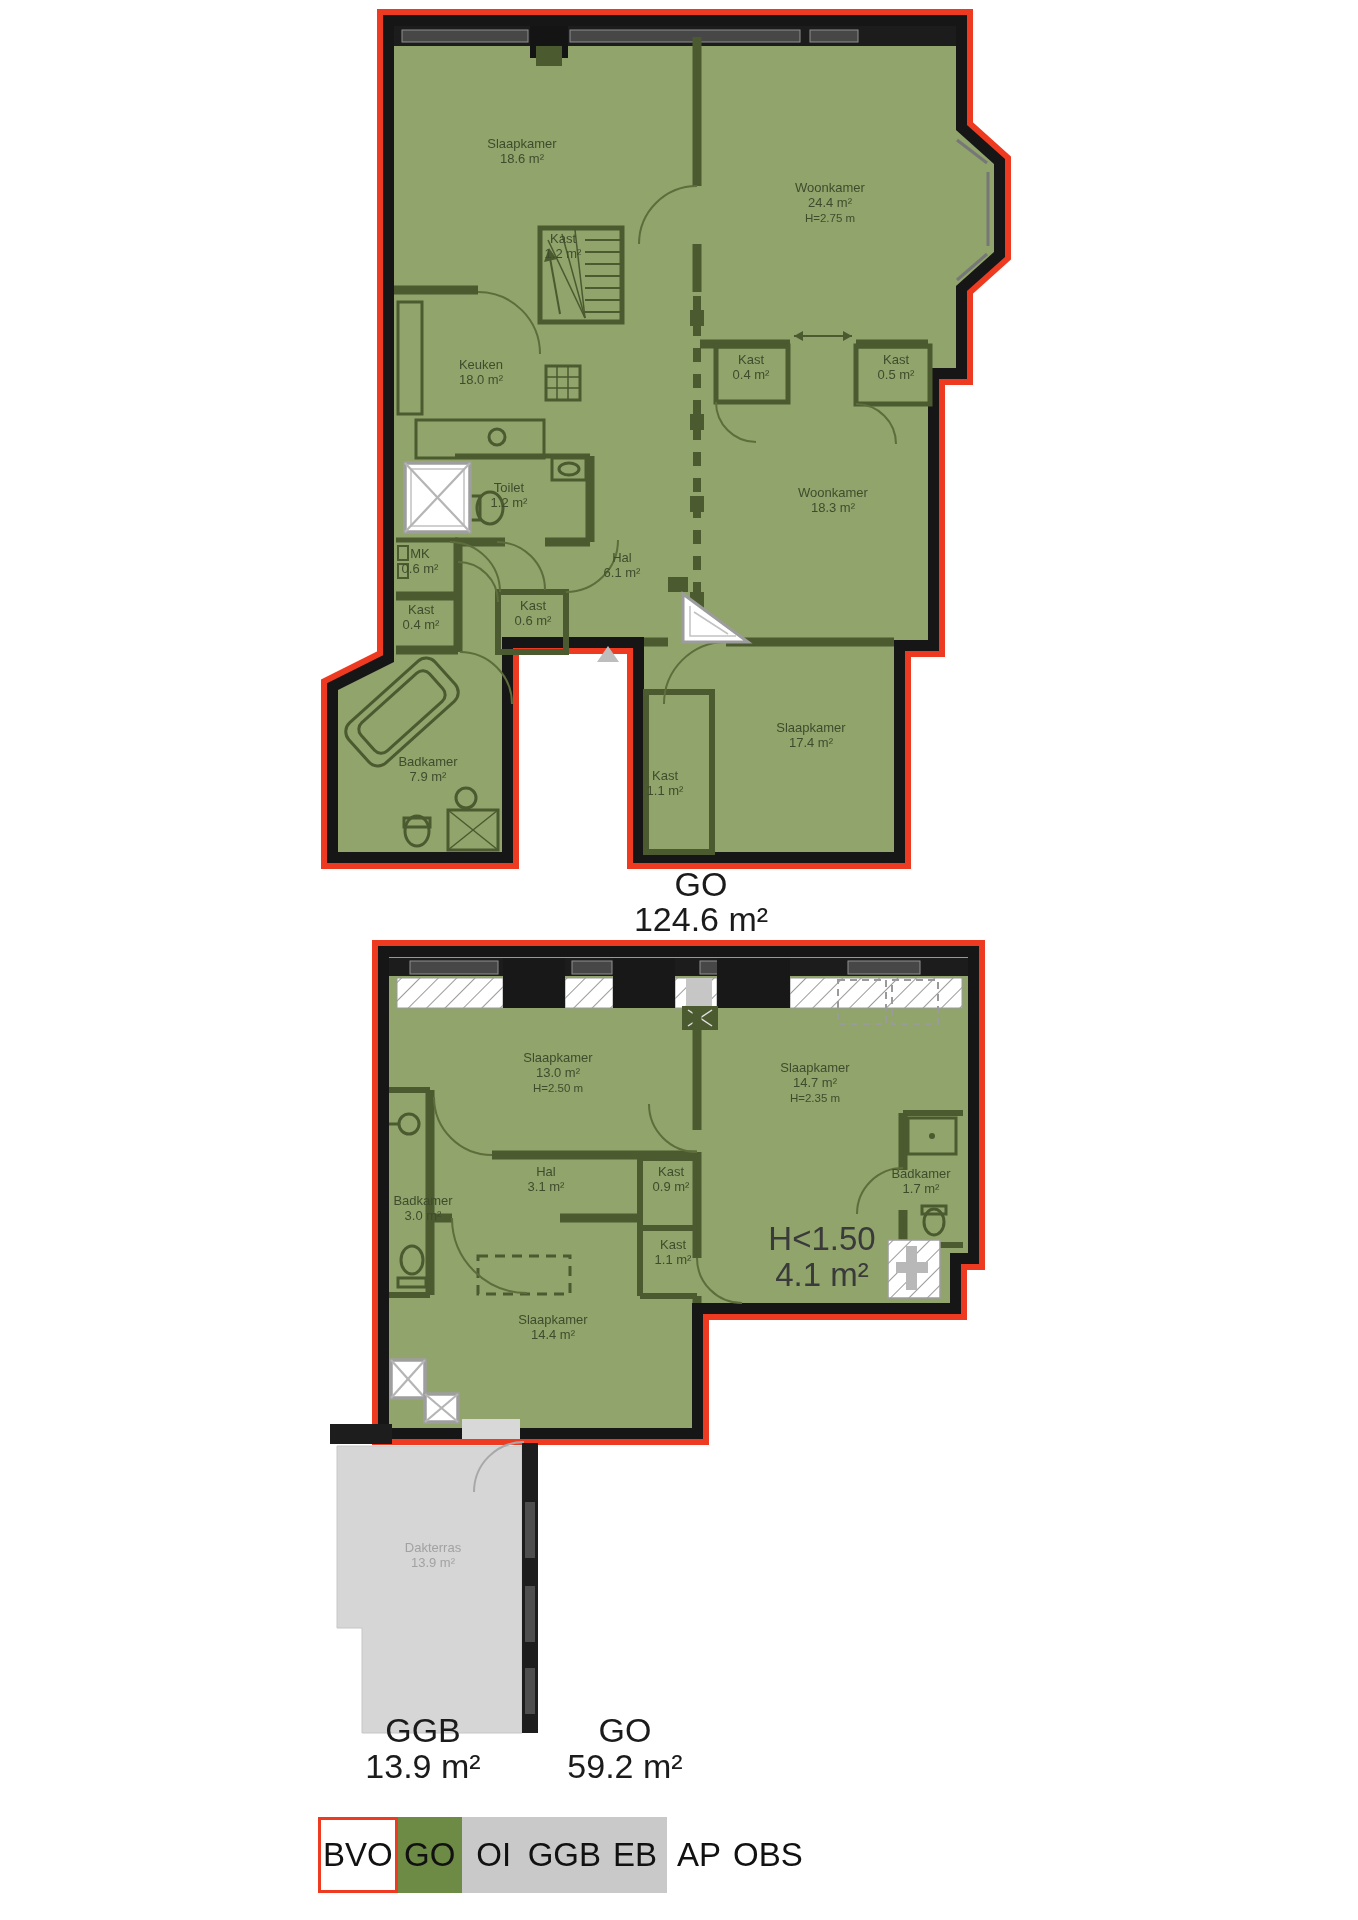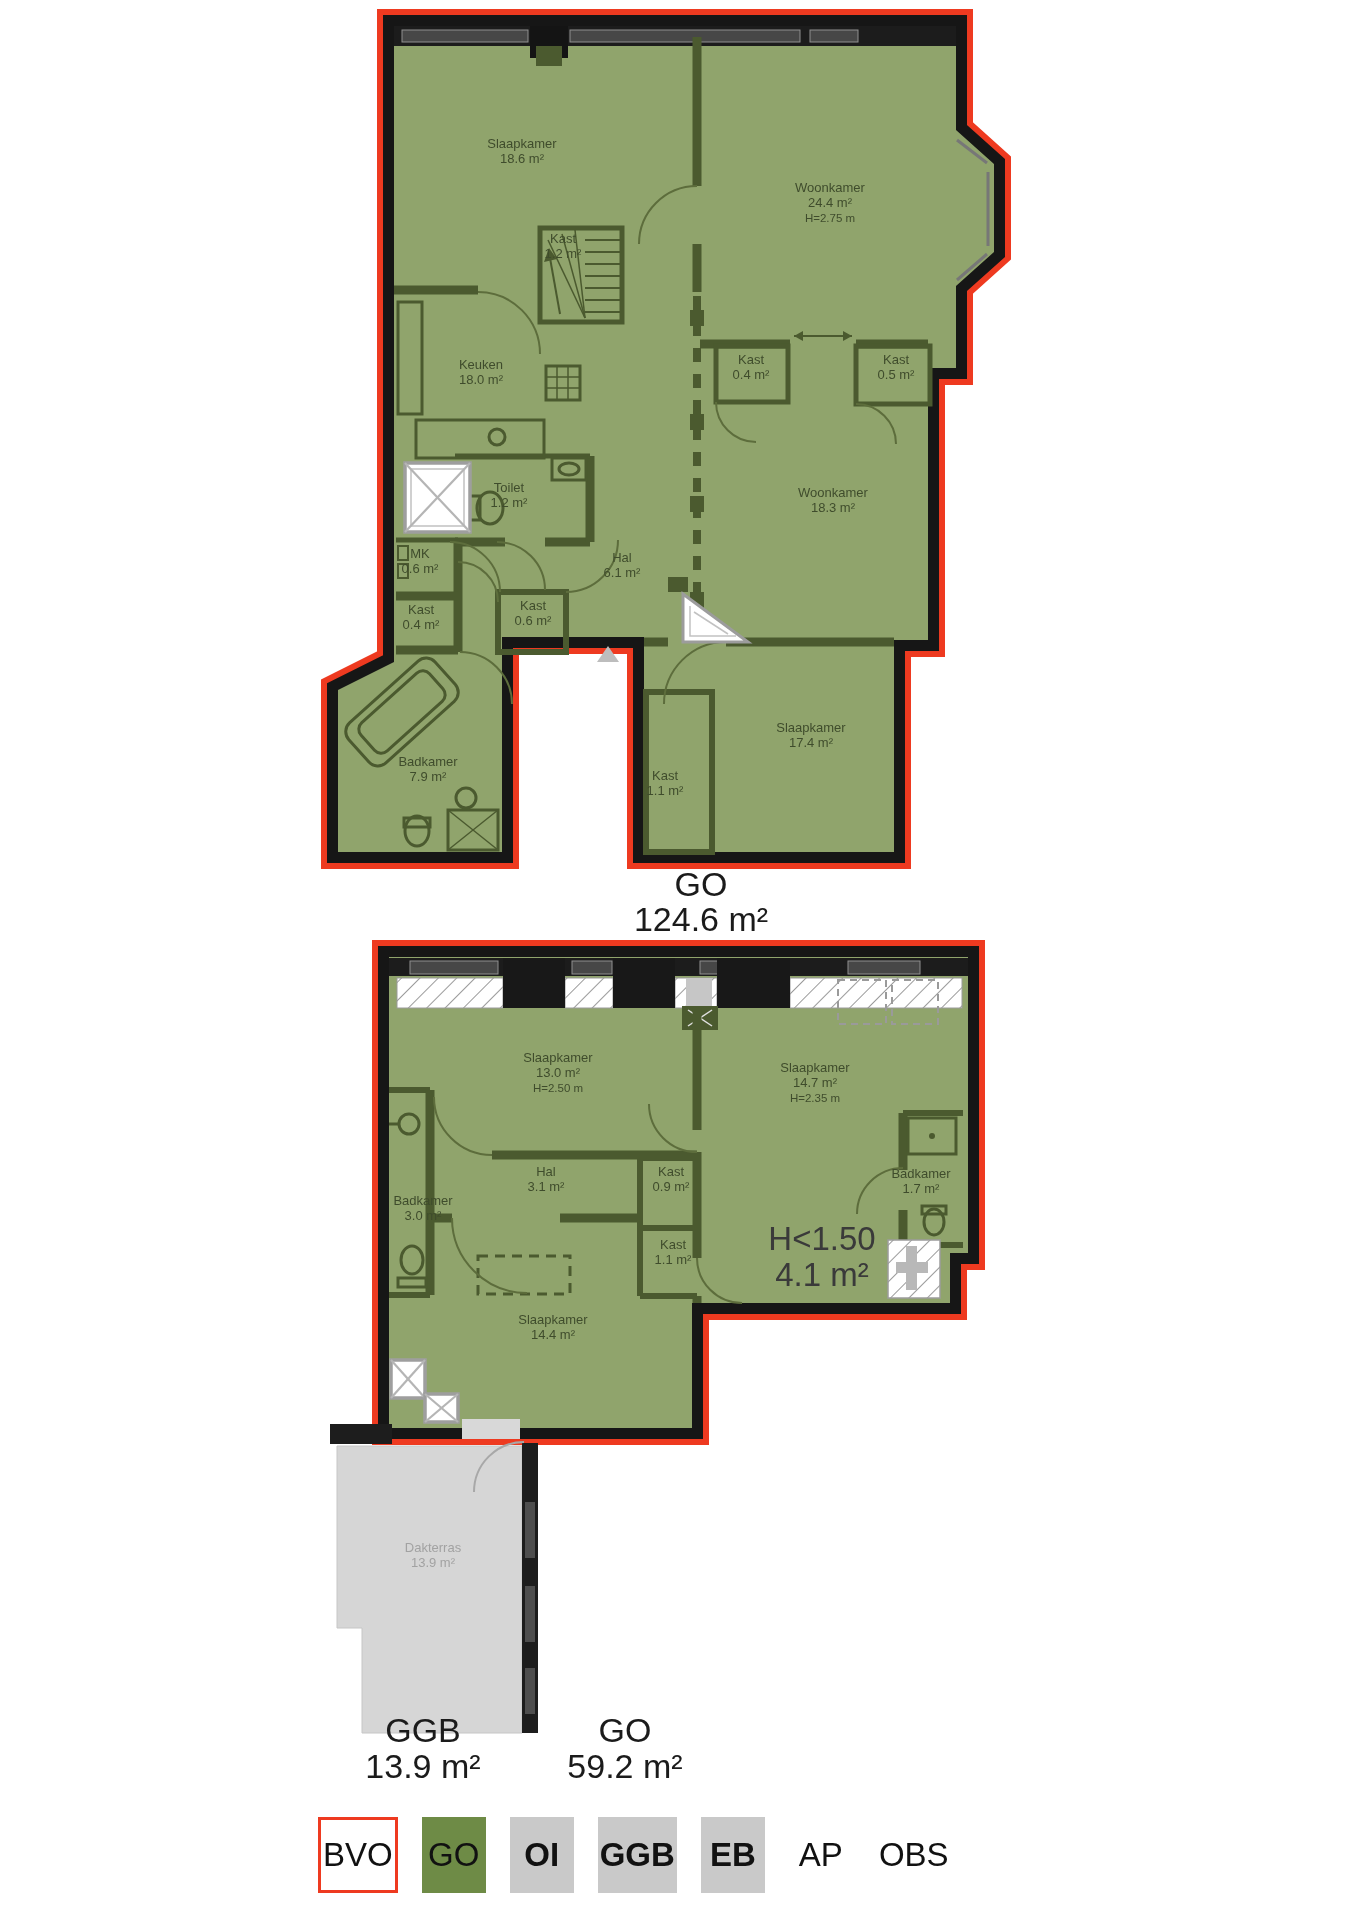--- a/index.html
+++ b/index.html
@@ -22,28 +22,28 @@
   .iw-fill{fill:var(--interior_wall_green,#4b5a2f);stroke:none;}
   .arc{stroke:#5d6d3c;stroke-width:2;fill:none;}
   .fix{stroke:var(--interior_wall_green,#4b5a2f);stroke-width:3;fill:none;}
   .white-box{fill:#ffffff;stroke:#9e9e9e;stroke-width:3.5;}
   .xline{stroke:#b5b5b5;stroke-width:2.2;fill:none;}
   .room-label{font-size:13px;fill:var(--room_text_green,#3f4c2c);text-anchor:middle;}
   .room-label .h-small{font-size:11.5px;}
   .room-label.muted{fill:#a2a2a2;}
   .big-label{font-size:34px;fill:var(--label_black,#1b1b1b);text-anchor:middle;}
   .low-label{font-size:33px;fill:#3a3a3a;text-anchor:middle;}
-  .legend{position:absolute;left:318px;top:1817px;display:flex;gap:24px;align-items:center;justify-content:flex-end;}
+  .legend{position:absolute;left:318px;top:1817px;display:flex;align-items:center;justify-content:flex-end;}
   .legend-item{
     height:76px;min-width:64px;box-sizing:border-box;display:flex;align-items:center;
     justify-content:center;font-size:33px;color:#111;padding:0 2px;
   }
   .legend-item.bvo{background:#fff;border:3px solid var(--bvo_red,#ee3a20);}
   .legend-item.go{background:var(--go_green_legend,#6e8b46);}
-  .legend-item.grey{background:var(--legend_grey,#c9c9c9);font-weight:bold;}
+  .legend-item.grey{background:var(--legend_grey,#c9c9c9);}
   .legend-item.plain{background:none;}
 </style>
 </head>
 <body>
 
 <svg id="plan-svg" width="1358" height="1920" viewBox="0 0 1358 1920">
   <defs>
     <pattern id="hatch" width="13" height="13" patternUnits="userSpaceOnUse" patternTransform="rotate(45)">
       <rect width="13" height="13" fill="#ffffff"></rect>
       <line x1="0" y1="0" x2="0" y2="13" stroke="#9a9a9a" stroke-width="2"></line>

